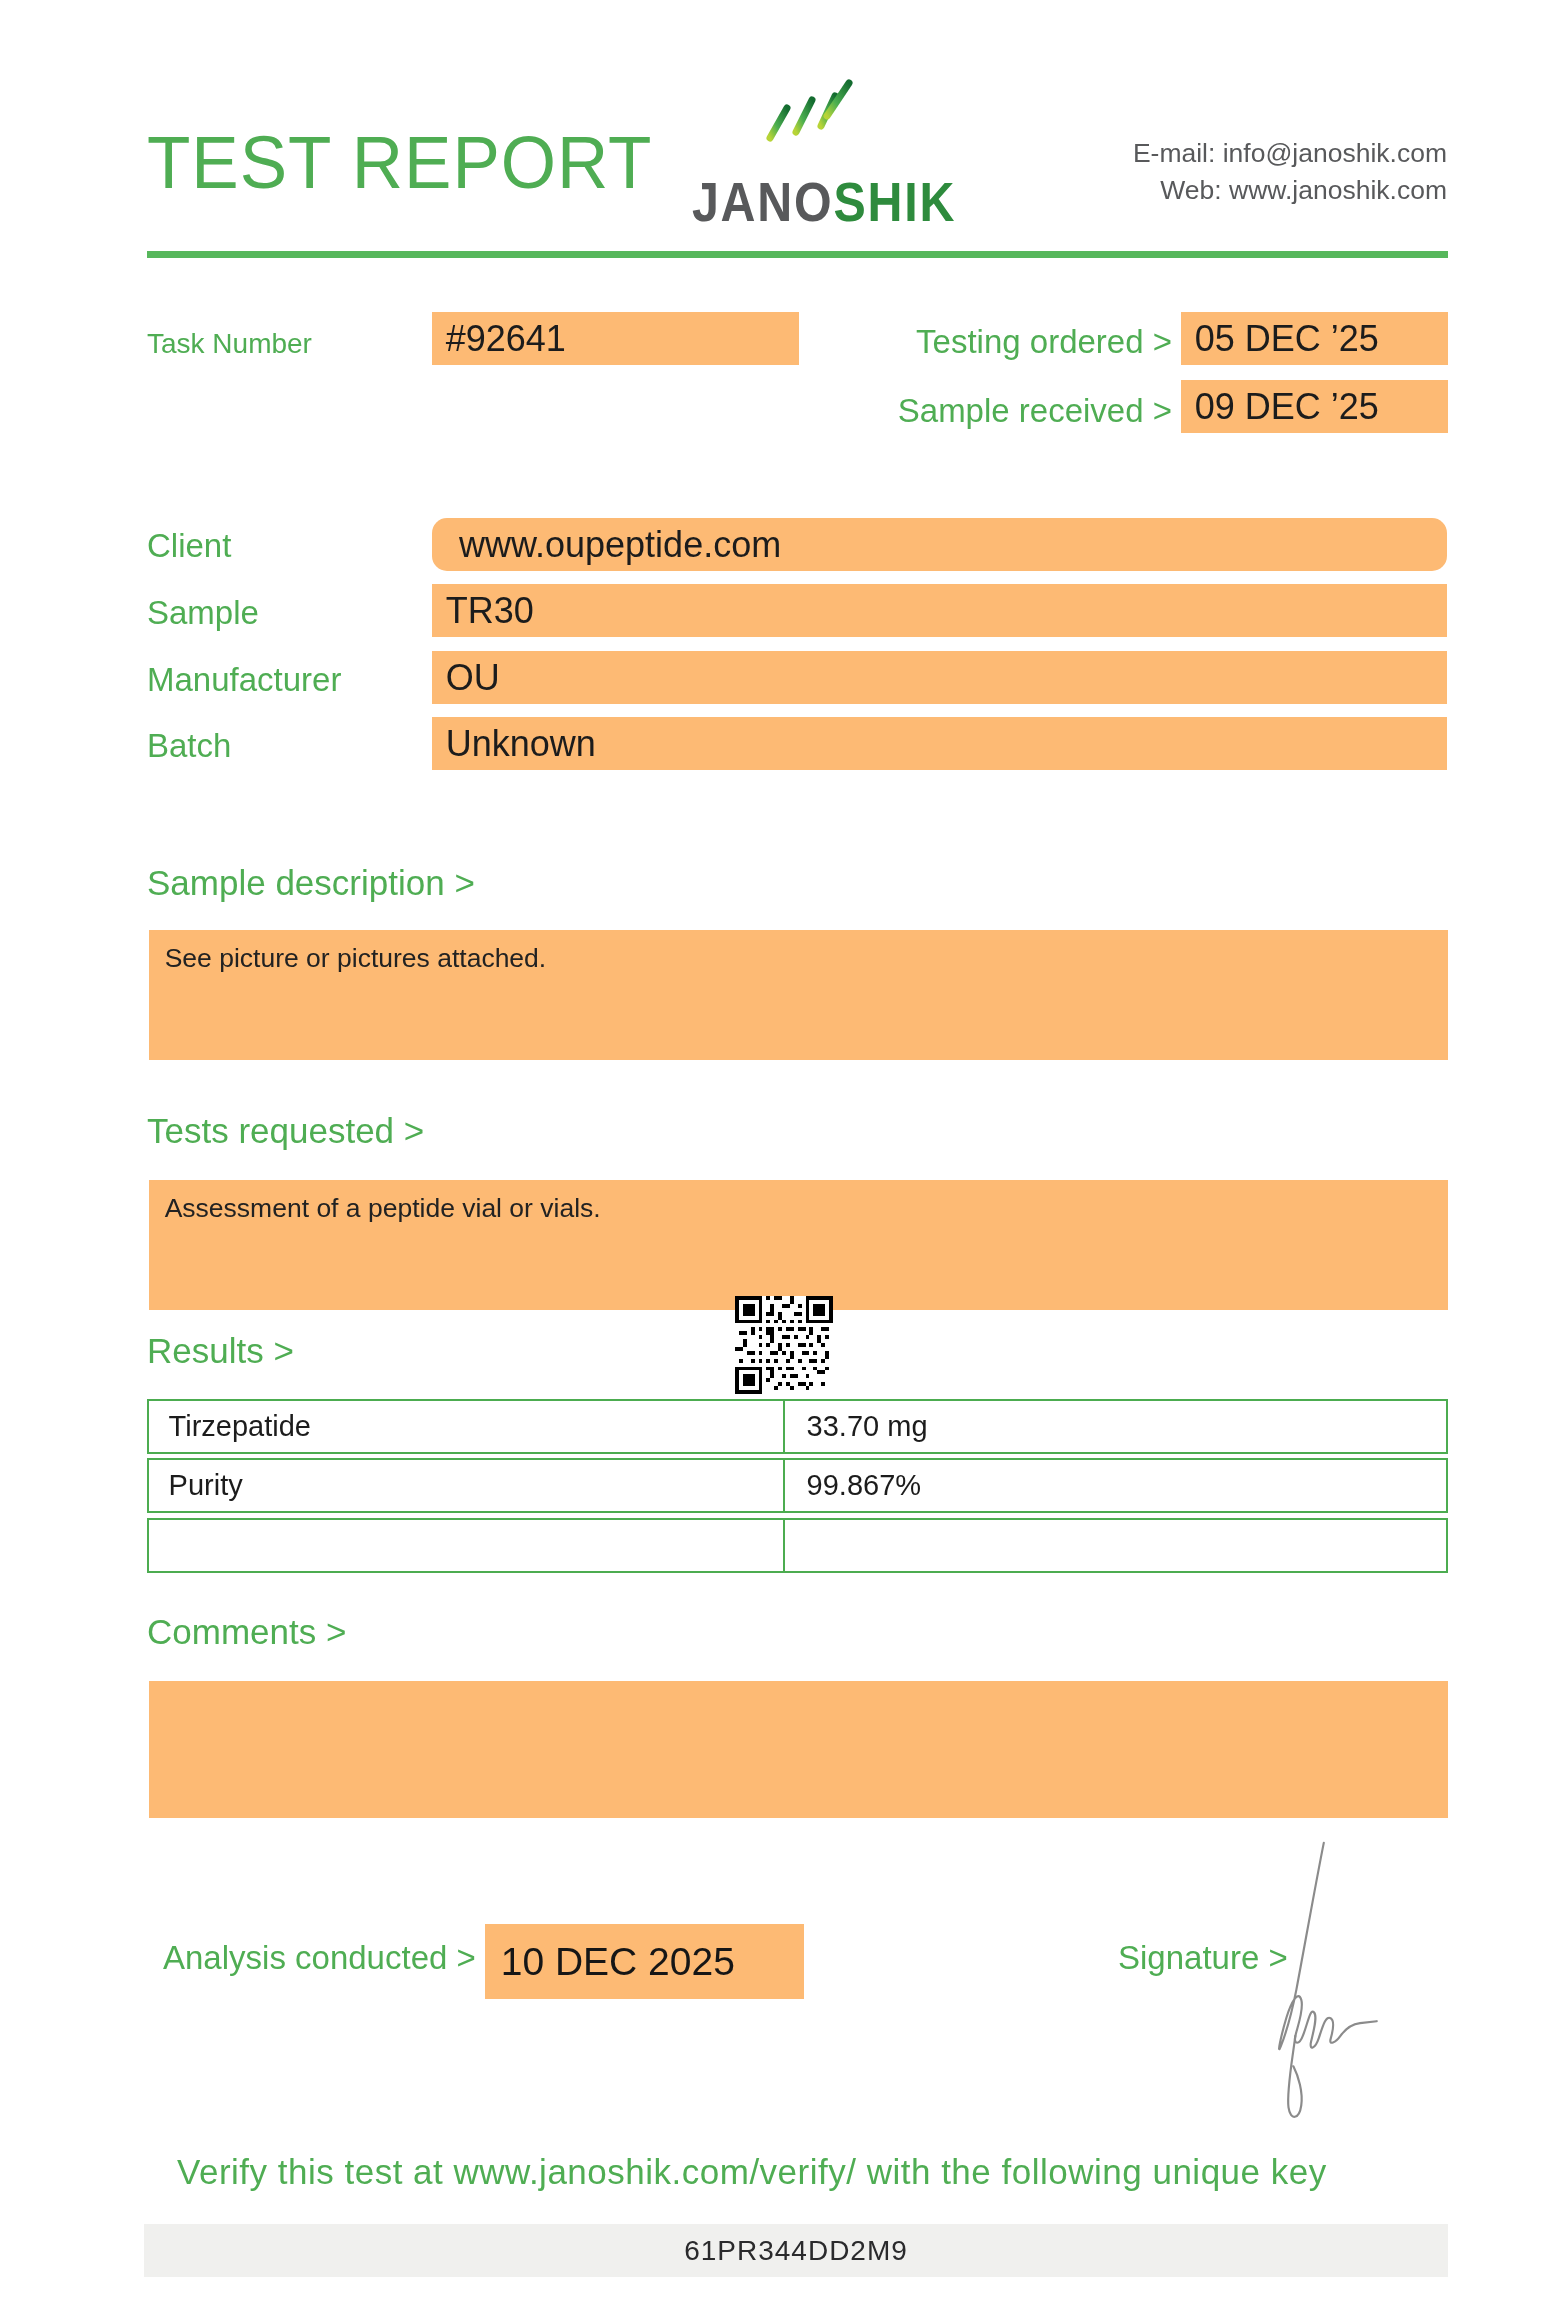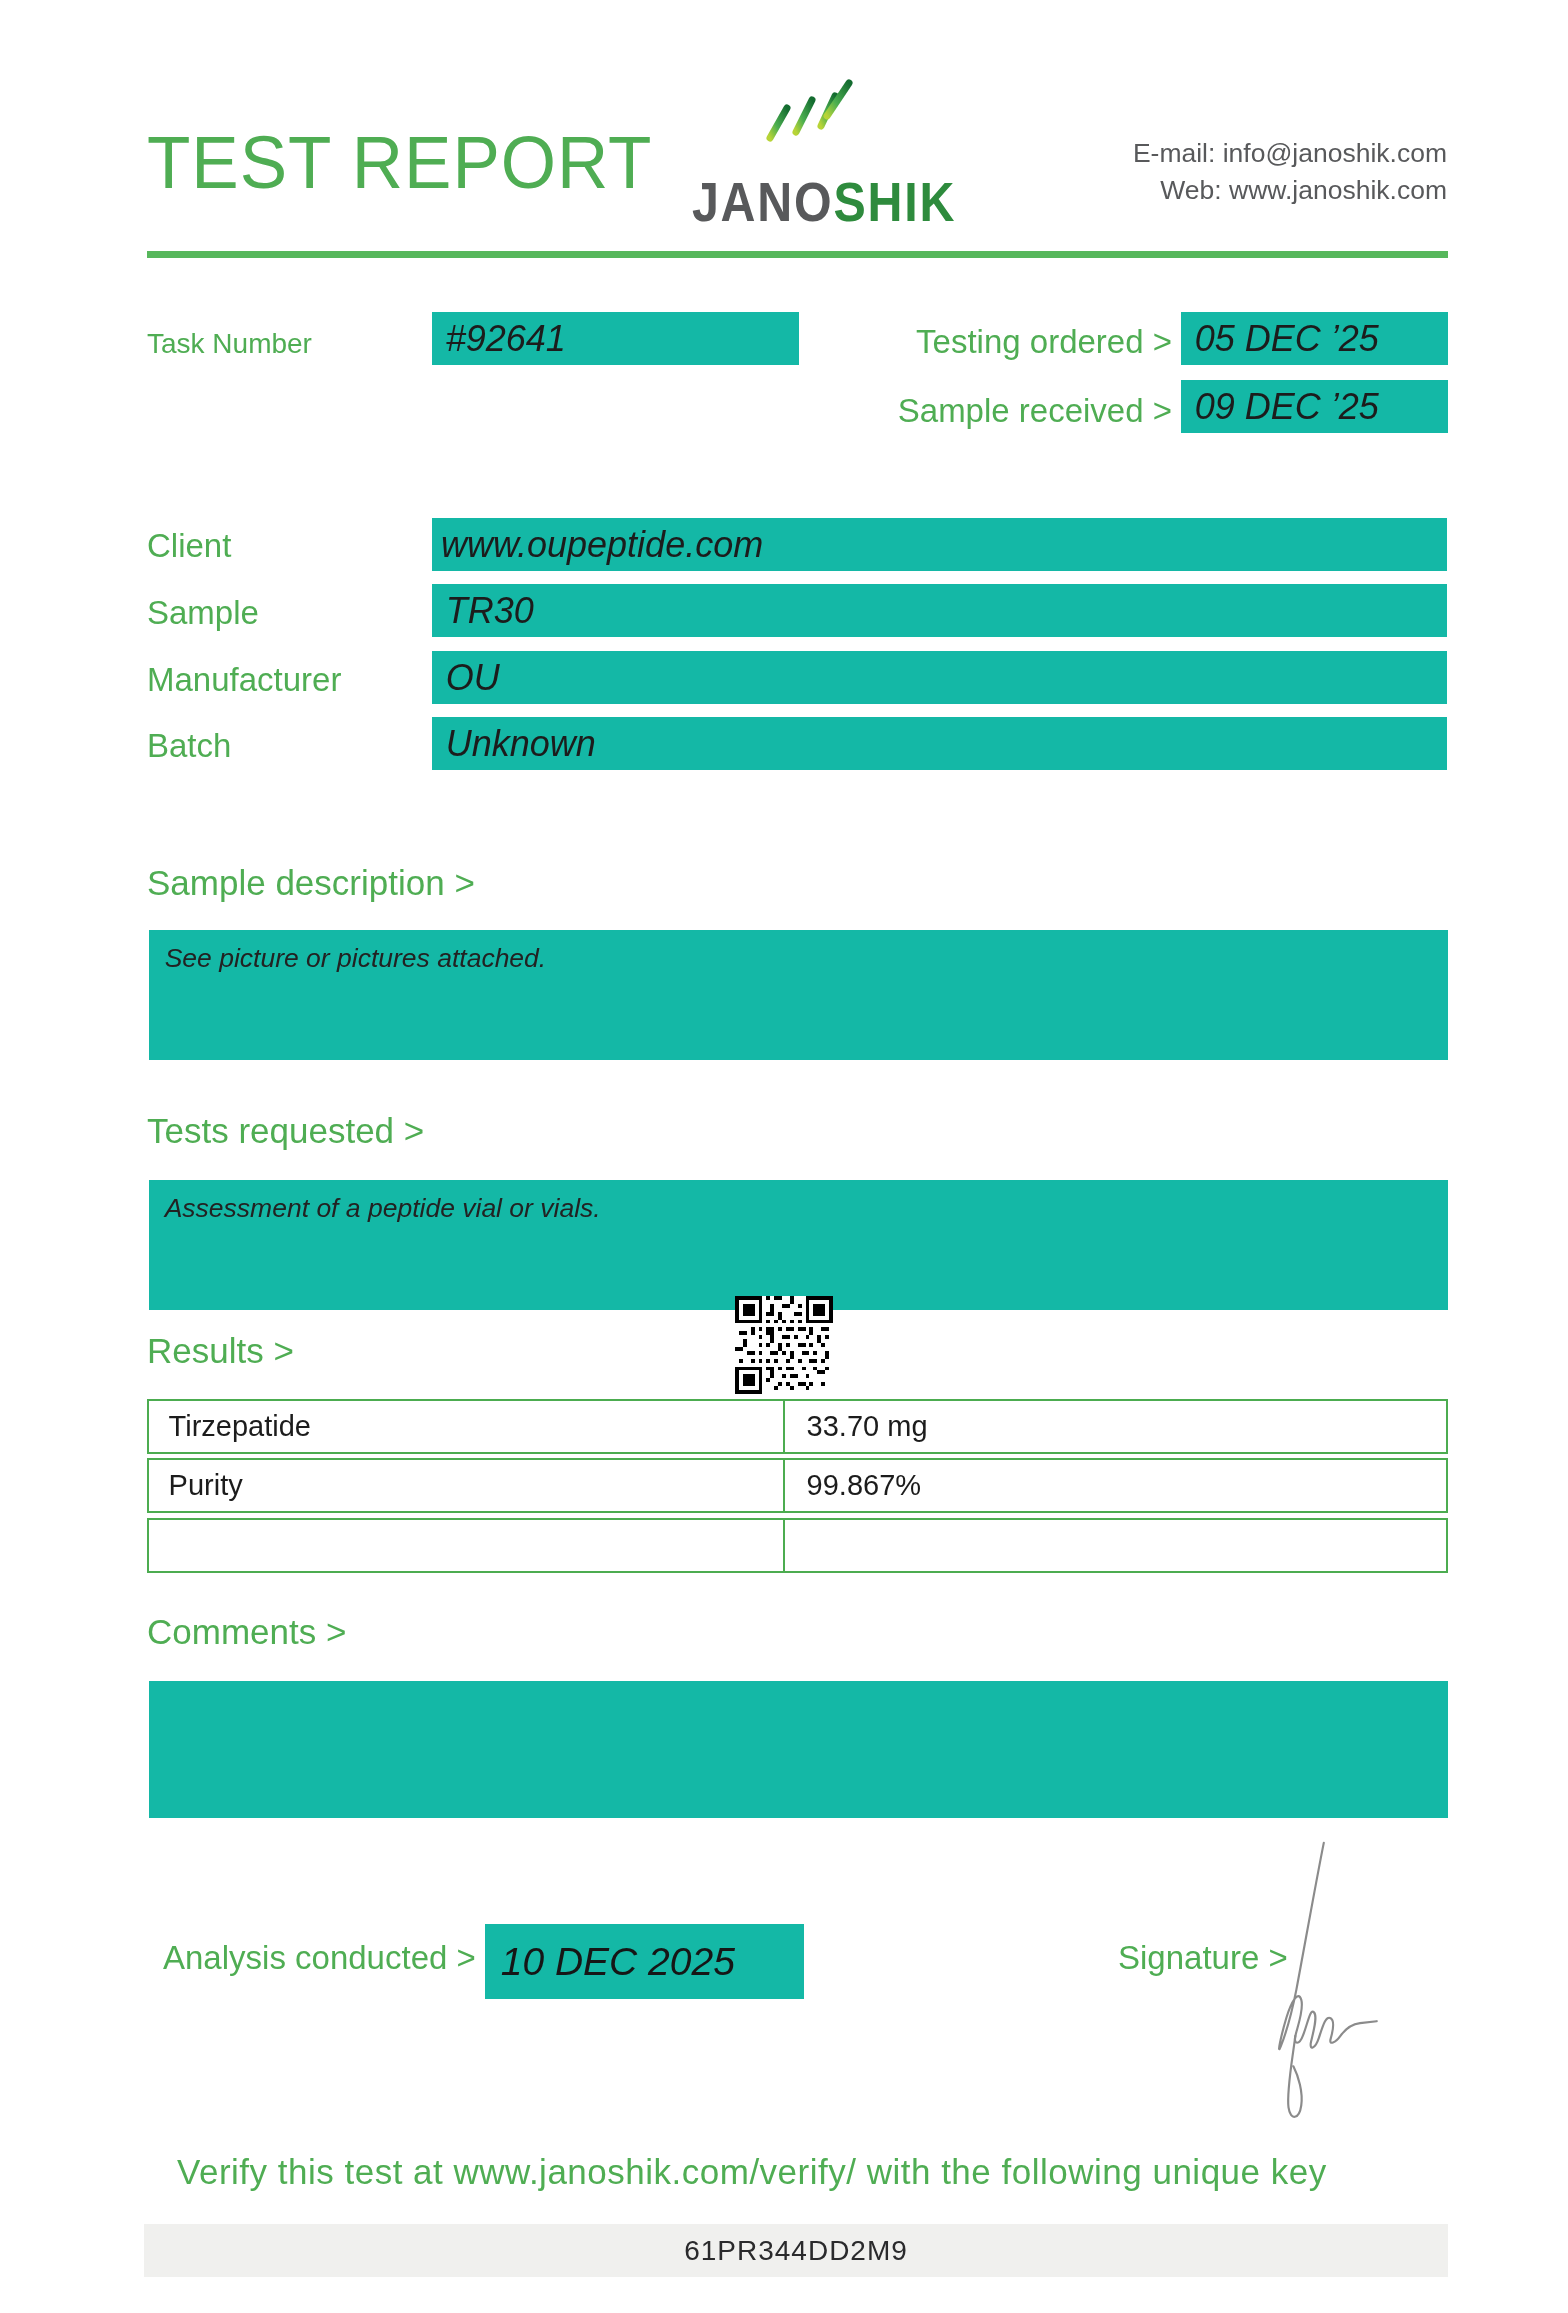--- a/index.html
+++ b/index.html
@@ -17,21 +17,21 @@
   .logo-text { margin-top:7.8px; font-size:55px; font-weight:700; letter-spacing:2px;
                transform:scaleX(.88); transform-origin:center top; white-space:nowrap; }
   .logo-text .jano { color:#58595b; }
   .logo-text .shik { color:#2e8b3d; }
 
   .contact { right:121px; top:135px; text-align:right; font-size:26.5px; line-height:37px; }
 
   .rule { left:147px; top:251px; width:1301px; height:6.9px; background:#57B75C; }
 
   .field-label { font-size:33px; color:#4FAD53; white-space:nowrap; }
-  .gray-box { background:#14b8a6; display:flex; align-items:center;font-style:italic; }
+  .gray-box { background:#fdba74; display:flex; align-items:center; }
   .value-text { font-size:36px; color:#1c1c1c; white-space:nowrap; }
 
   .section-heading { font-size:35px; color:#4FAD53; white-space:nowrap; }
   .box-text { font-size:26.5px; color:#222; }
 
   .result-row { left:147px; width:1301px; height:55px; border:2.9px solid #4CAC50;
                 display:flex; background:#fff; }
   .result-name { width:636px; border-right:2.9px solid #4CAC50; display:flex; align-items:center;
                  padding-left:19.6px; font-size:29px; color:#1c1c1c; }
   .result-value { flex:1; display:flex; align-items:center; padding-left:21.6px;
@@ -88,21 +88,21 @@
   <div class="abs gray-box" style="left:1181px; top:312px; width:267px; height:53px; padding-left:13.7px;">
     <span class="value-text">05 DEC ’25</span>
   </div>
 
   <div class="abs field-label" style="right:396px; top:392px;">Sample received &gt;</div>
   <div class="abs gray-box" style="left:1181px; top:380px; width:267px; height:53px; padding-left:13.7px;">
     <span class="value-text">09 DEC ’25</span>
   </div>
 
   <div class="abs field-label" style="left:147px; top:527px;">Client</div>
-  <div class="abs gray-box" style="left:432px; top:518px; width:1015px; height:53px; padding-left:9px;">
+  <div class="abs gray-box" style="left:432px; top:518px; width:1015px; height:53px; padding-left:27px;border-radius:15px;">
     <span class="value-text">www.oupeptide.com</span>
   </div>
 
   <div class="abs field-label" style="left:147px; top:594px;">Sample</div>
   <div class="abs gray-box" style="left:432px; top:584px; width:1015px; height:53px; padding-left:13.7px;">
     <span class="value-text">TR30</span>
   </div>
 
   <div class="abs field-label" style="left:147px; top:661px;">Manufacturer</div>
   <div class="abs gray-box" style="left:432px; top:651px; width:1015px; height:53px; padding-left:13.7px;">

